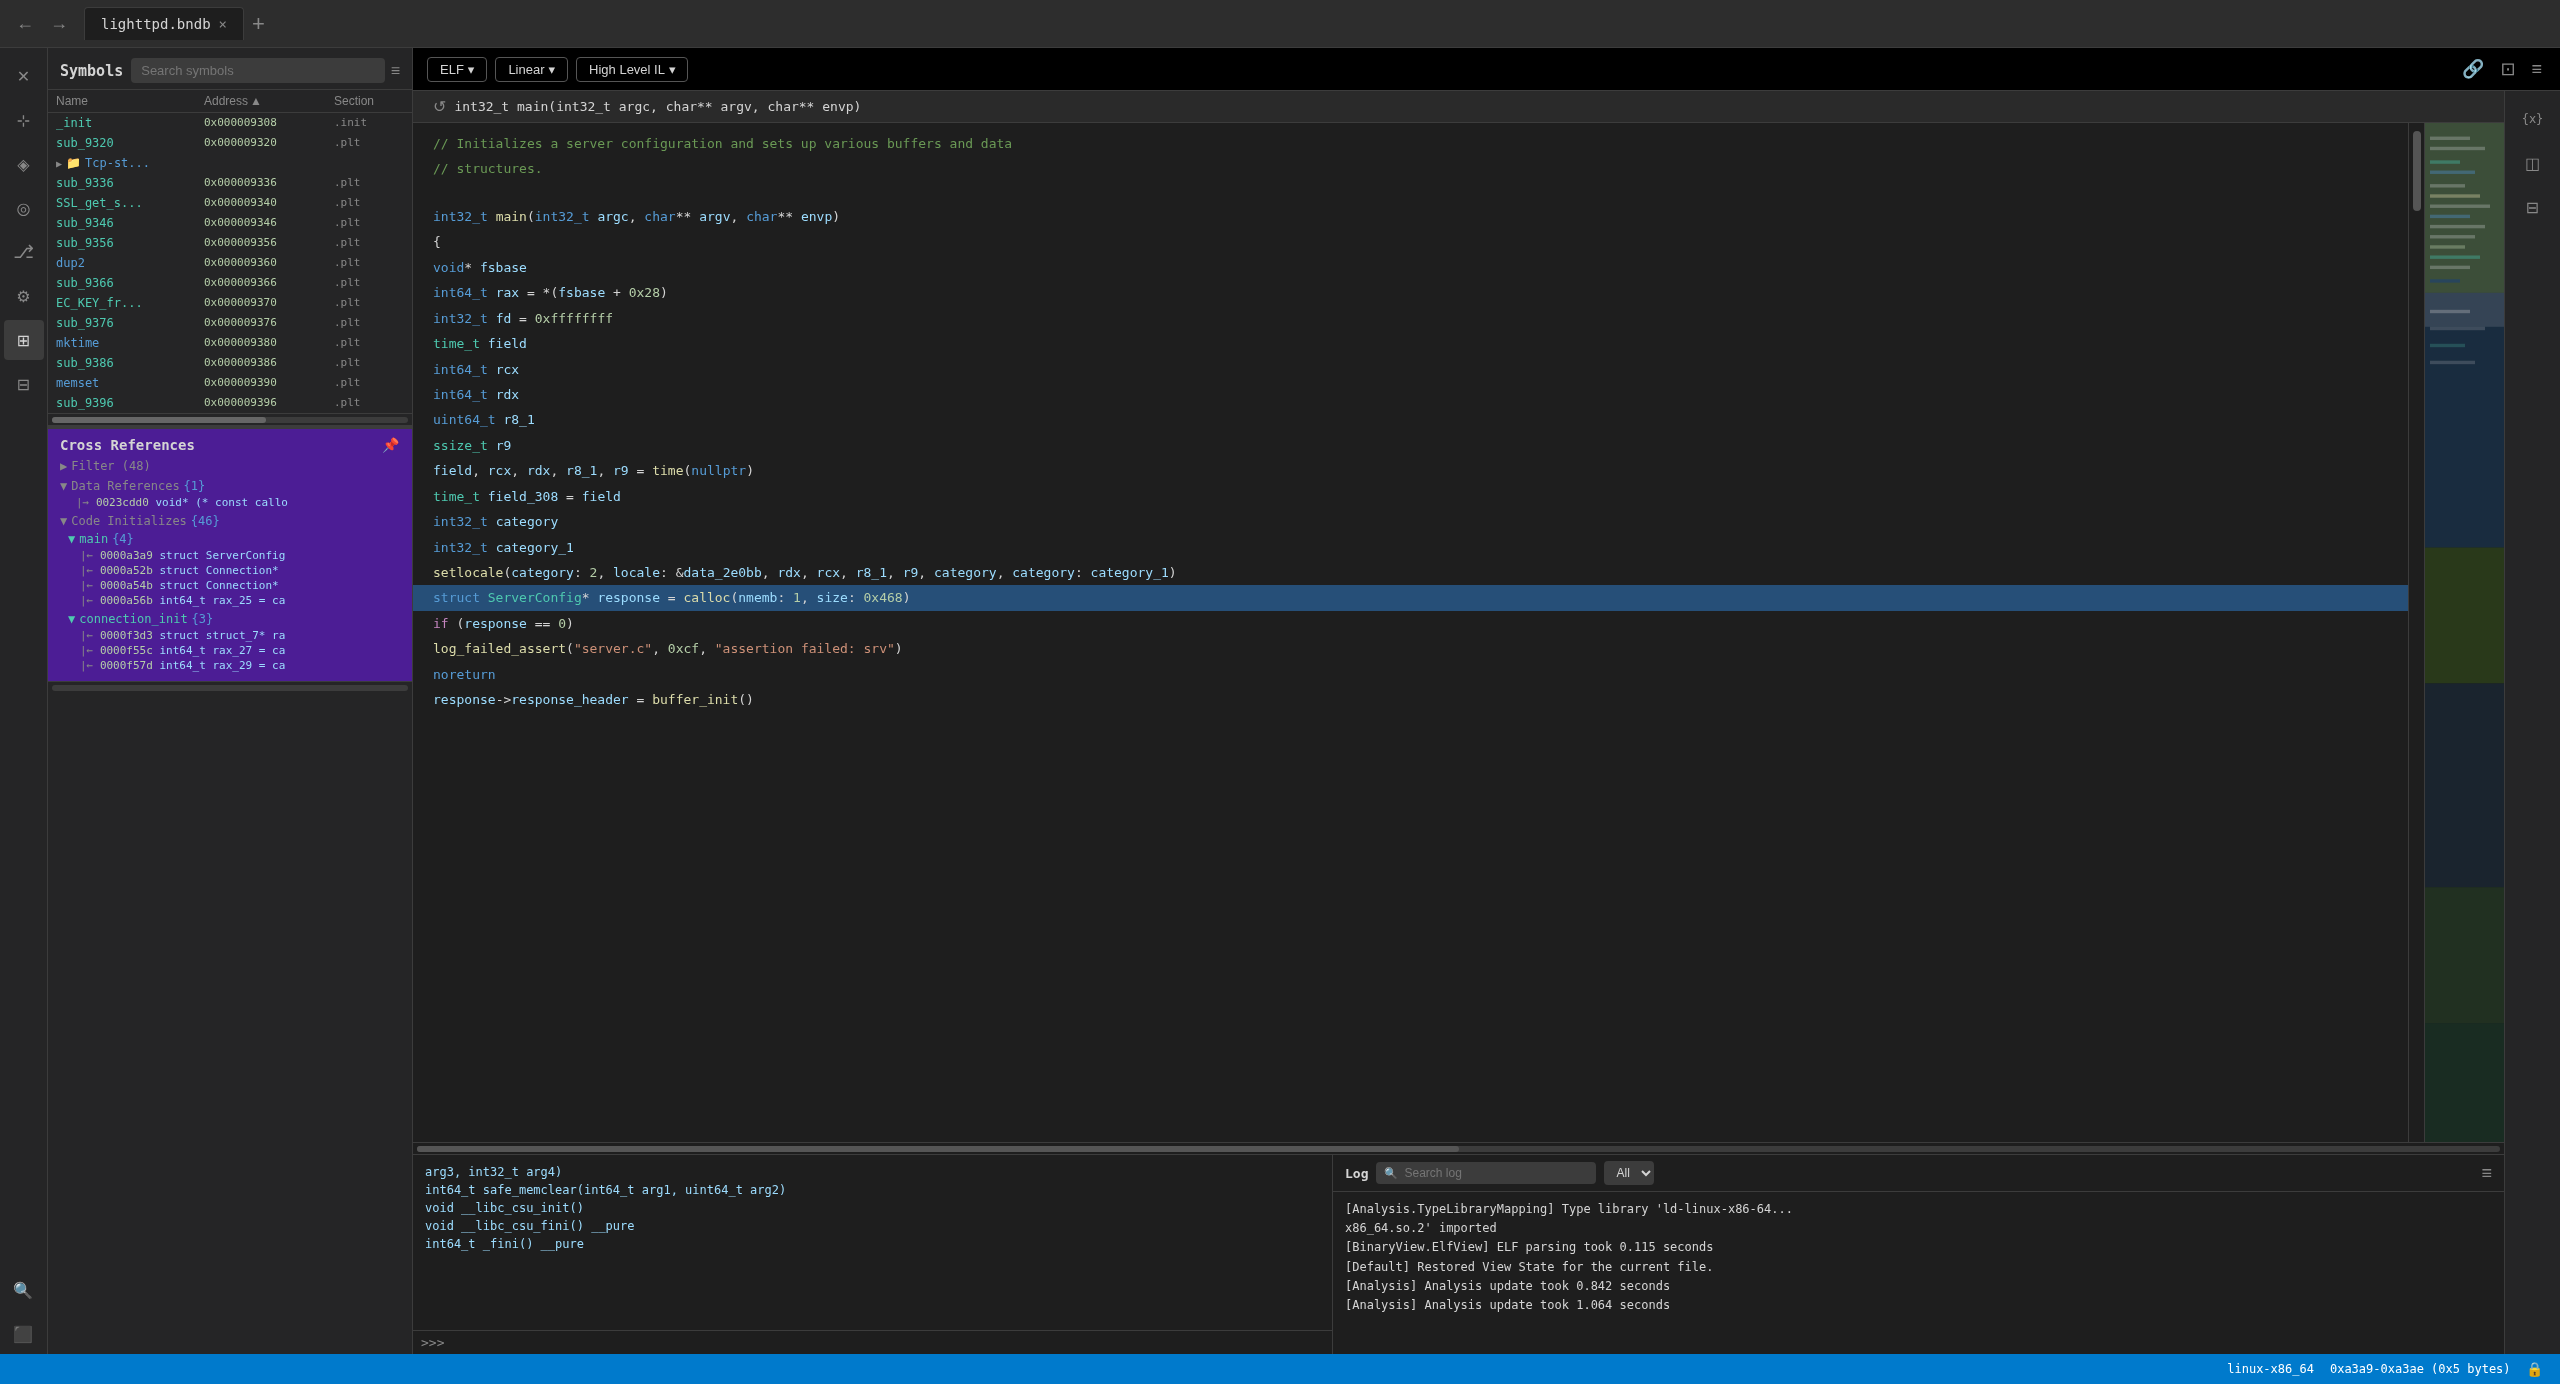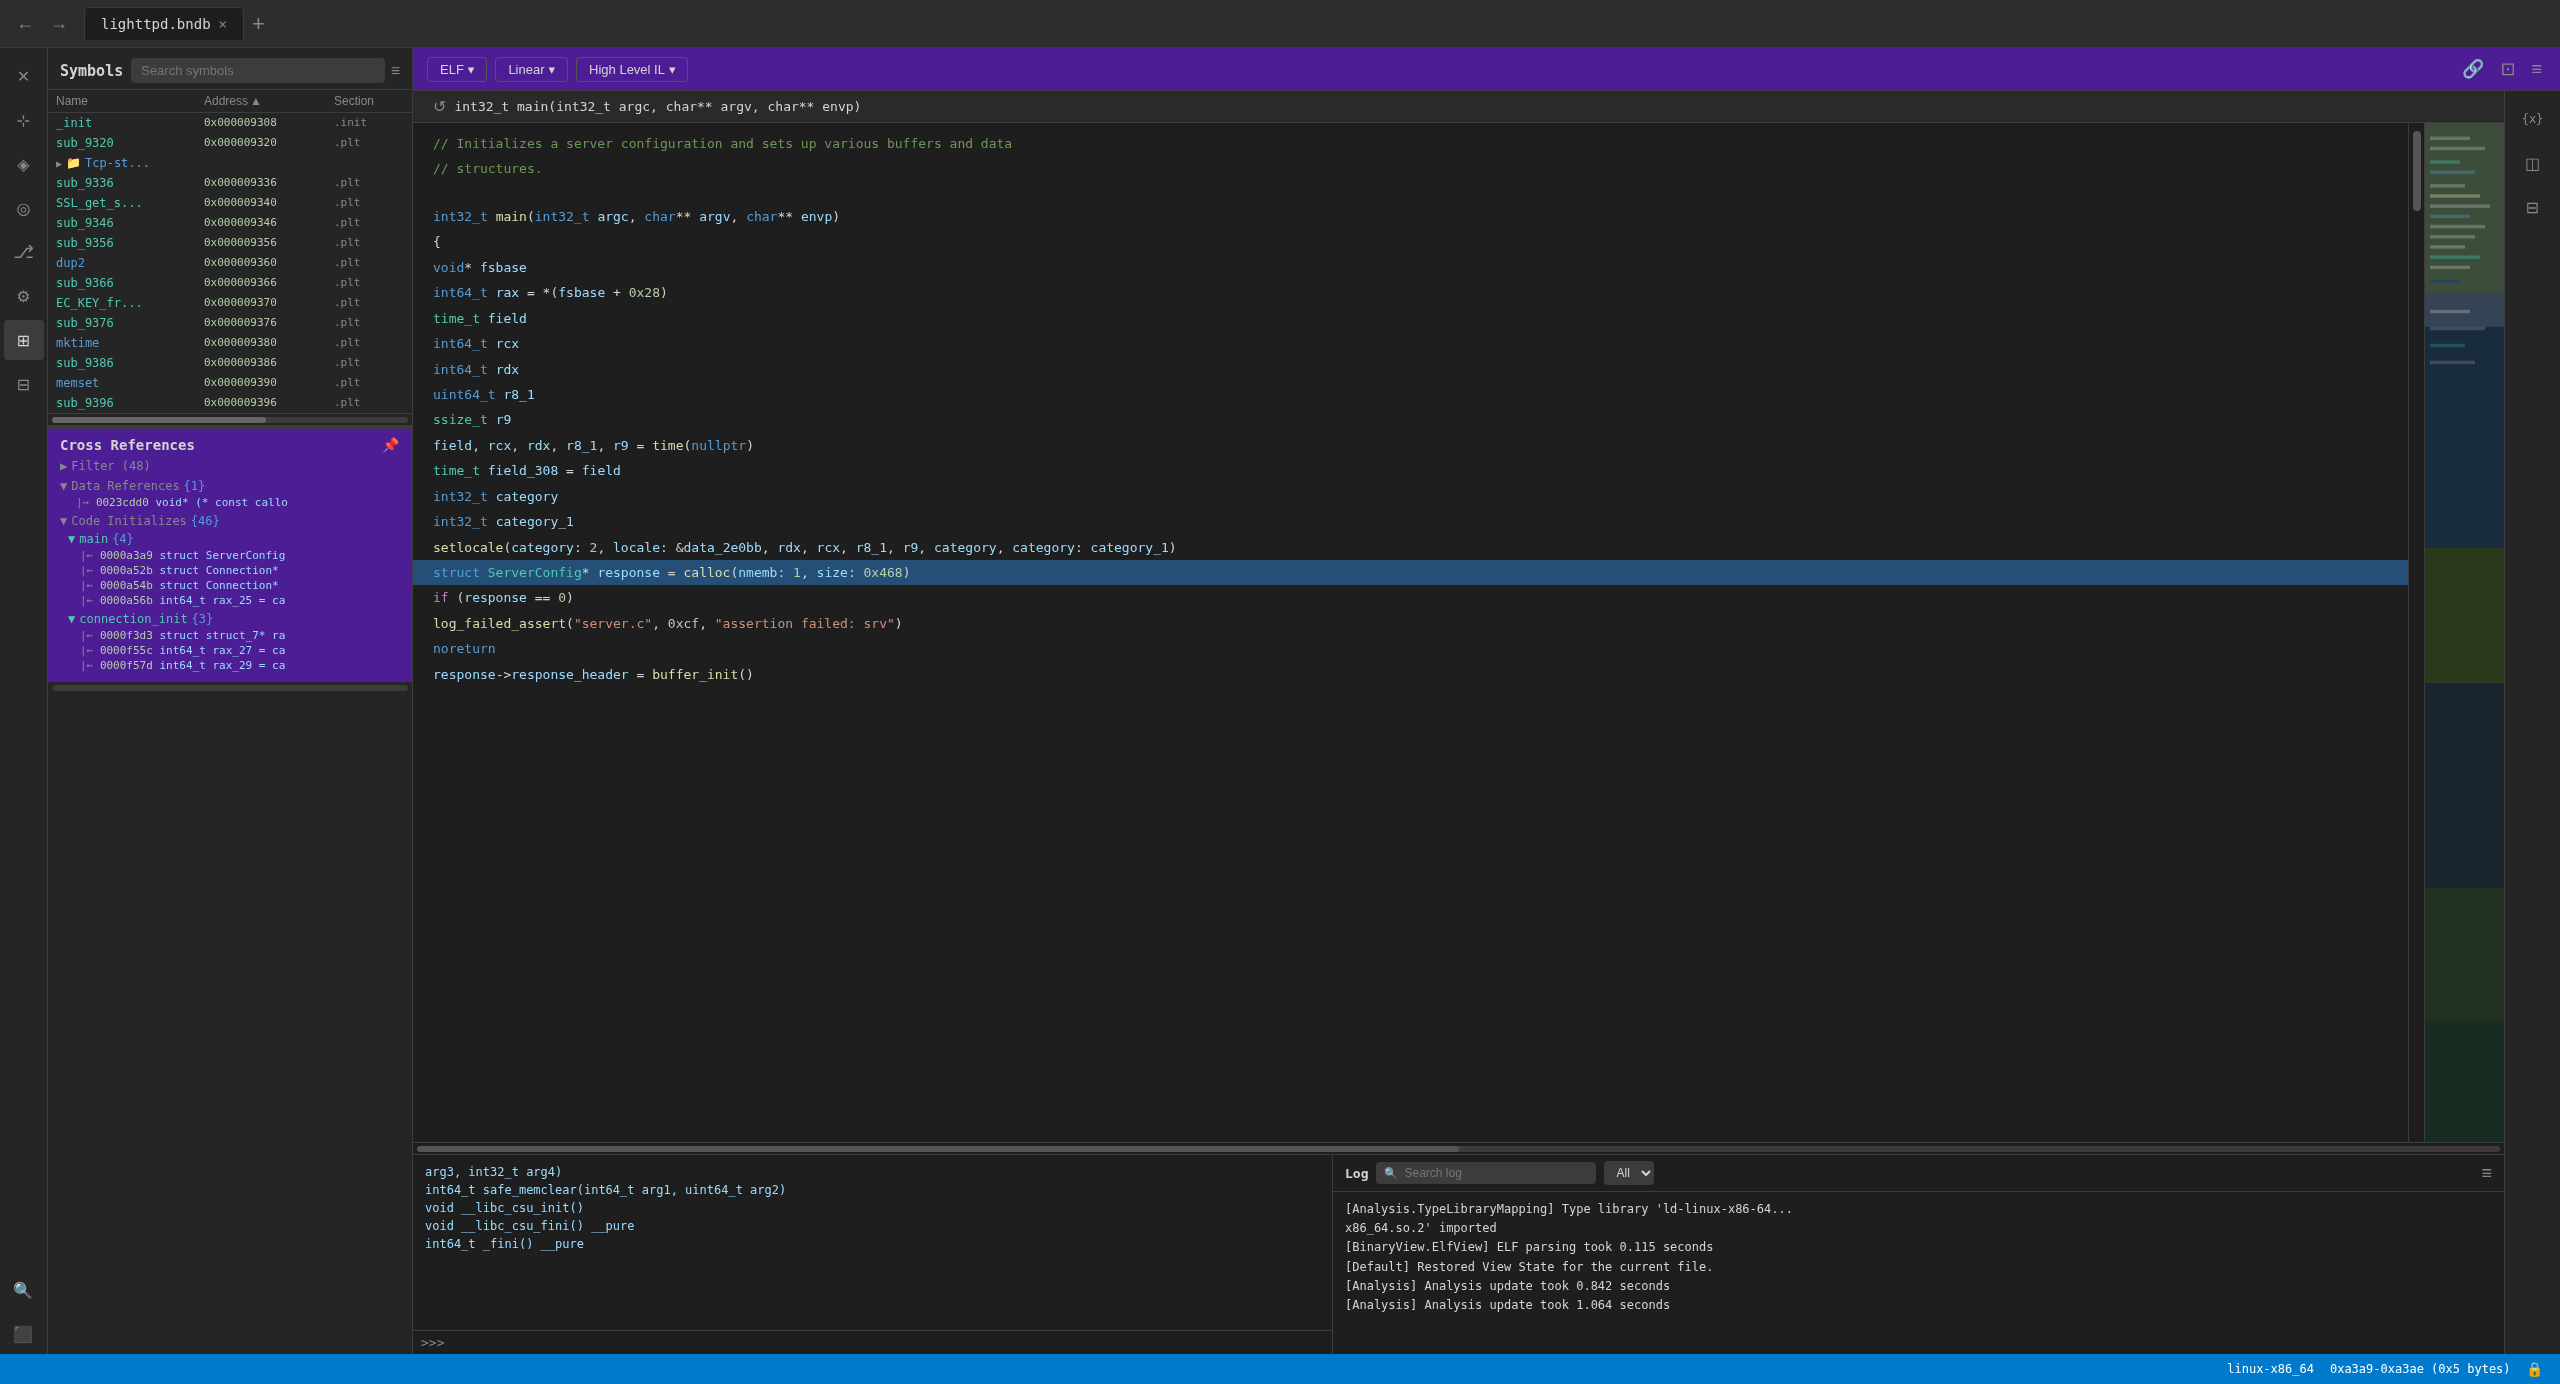--- a/index.html
+++ b/index.html
@@ -201,21 +201,21 @@
       </div>
     </div>
 
     <div style="height:12px;background:#252526;border-top:1px solid #3c3c3c;display:flex;align-items:center;padding:0 4px;">
       <div style="flex:1;height:6px;background:#3c3c3c;border-radius:3px;"></div>
     </div>
   </div>
 
   <div style="flex:1;display:flex;flex-direction:column;overflow:hidden;">
 
-    <div style="background:#4c1d95;border-bottom:1px solid #3c3c3c;padding:6px 14px;display:flex;align-items:center;gap:8px;">
+    <div style="background:#000000;border-bottom:1px solid #3c3c3c;padding:6px 14px;display:flex;align-items:center;gap:8px;">
       <button style="background:none;border:1px solid #555;border-radius:4px;color:#d4d4d4;padding:4px 12px;font-size:13px;cursor:pointer;display:flex;align-items:center;gap:4px;">
         <span>ELF</span>
           <span>▾</span>
       </button>
       <button style="background:none;border:1px solid #555;border-radius:4px;color:#d4d4d4;padding:4px 12px;font-size:13px;cursor:pointer;display:flex;align-items:center;gap:4px;">
         <span>Linear</span>
           <span>▾</span>
       </button>
       <button style="background:none;border:1px solid #555;border-radius:4px;color:#d4d4d4;padding:4px 12px;font-size:13px;cursor:pointer;display:flex;align-items:center;gap:4px;">
         <span>High Level IL</span>
@@ -243,20 +243,21 @@
             <div style="padding:8px 0;">
               <div style="padding:2px 20px;"><span style="color:#6a9955;">    // Initializes a server configuration and sets up various buffers and data</span></div>
               <div style="padding:2px 20px;"><span style="color:#6a9955;">    // structures.</span></div>
               <div style="padding:2px 20px;height:22px;"></div>
               <div style="padding:2px 20px;">
                 <span style="color:#569cd6;">    int32_t </span><span style="color:#dcdcaa;">main</span><span style="color:#d4d4d4;">(</span><span style="color:#569cd6;">int32_t </span><span style="color:#9cdcfe;">argc</span><span style="color:#d4d4d4;">, </span><span style="color:#569cd6;">char</span><span style="color:#d4d4d4;">** </span><span style="color:#9cdcfe;">argv</span><span style="color:#d4d4d4;">, </span><span style="color:#569cd6;">char</span><span style="color:#d4d4d4;">** </span><span style="color:#9cdcfe;">envp</span><span style="color:#d4d4d4;">)</span>
               </div>
               <div style="padding:2px 20px;"><span style="color:#d4d4d4;">    {</span></div>
               <div style="padding:2px 20px;"><span style="color:#569cd6;">        void</span><span style="color:#d4d4d4;">* </span><span style="color:#9cdcfe;">fsbase</span></div>
               <div style="padding:2px 20px;"><span style="color:#569cd6;">        int64_t </span><span style="color:#9cdcfe;">rax</span><span style="color:#d4d4d4;"> = *(</span><span style="color:#9cdcfe;">fsbase</span><span style="color:#d4d4d4;"> + </span><span style="color:#b5cea8;">0x28</span><span style="color:#d4d4d4;">)</span></div>
+              <div style="padding:2px 20px;"><span style="color:#569cd6;">        int32_t </span><span style="color:#9cdcfe;">fd</span><span style="color:#d4d4d4;"> = </span><span style="color:#b5cea8;">0xffffffff</span></div>
               <div style="padding:2px 20px;"><span style="color:#4ec9b0;">        time_t </span><span style="color:#9cdcfe;">field</span></div>
               <div style="padding:2px 20px;"><span style="color:#569cd6;">        int64_t </span><span style="color:#9cdcfe;">rcx</span></div>
               <div style="padding:2px 20px;"><span style="color:#569cd6;">        int64_t </span><span style="color:#9cdcfe;">rdx</span></div>
               <div style="padding:2px 20px;"><span style="color:#569cd6;">        uint64_t </span><span style="color:#9cdcfe;">r8_1</span></div>
               <div style="padding:2px 20px;"><span style="color:#4ec9b0;">        ssize_t </span><span style="color:#9cdcfe;">r9</span></div>
               <div style="padding:2px 20px;"><span style="color:#9cdcfe;">        field</span><span style="color:#d4d4d4;">, </span><span style="color:#9cdcfe;">rcx</span><span style="color:#d4d4d4;">, </span><span style="color:#9cdcfe;">rdx</span><span style="color:#d4d4d4;">, </span><span style="color:#9cdcfe;">r8_1</span><span style="color:#d4d4d4;">, </span><span style="color:#9cdcfe;">r9</span><span style="color:#d4d4d4;"> = </span><span style="color:#dcdcaa;">time</span><span style="color:#d4d4d4;">(</span><span style="color:#569cd6;">nullptr</span><span style="color:#d4d4d4;">)</span></div>
               <div style="padding:2px 20px;"><span style="color:#4ec9b0;">        time_t </span><span style="color:#9cdcfe;">field_308</span><span style="color:#d4d4d4;"> = </span><span style="color:#9cdcfe;">field</span></div>
               <div style="padding:2px 20px;"><span style="color:#569cd6;">        int32_t </span><span style="color:#9cdcfe;">category</span></div>
               <div style="padding:2px 20px;"><span style="color:#569cd6;">        int32_t </span><span style="color:#9cdcfe;">category_1</span></div>
               <div style="padding:2px 20px;"><span style="color:#dcdcaa;">        setlocale</span><span style="color:#d4d4d4;">(</span><span style="color:#9cdcfe;">category</span><span style="color:#d4d4d4;">: </span><span style="color:#b5cea8;">2</span><span style="color:#d4d4d4;">, </span><span style="color:#9cdcfe;">locale</span><span style="color:#d4d4d4;">: &amp;</span><span style="color:#9cdcfe;">data_2e0bb</span><span style="color:#d4d4d4;">, </span><span style="color:#9cdcfe;">rdx</span><span style="color:#d4d4d4;">, </span><span style="color:#9cdcfe;">rcx</span><span style="color:#d4d4d4;">, </span><span style="color:#9cdcfe;">r8_1</span><span style="color:#d4d4d4;">, </span><span style="color:#9cdcfe;">r9</span><span style="color:#d4d4d4;">, </span><span style="color:#9cdcfe;">category</span><span style="color:#d4d4d4;">, </span><span style="color:#9cdcfe;">category</span><span style="color:#d4d4d4;">: </span><span style="color:#9cdcfe;">category_1</span><span style="color:#d4d4d4;">)</span></div>

